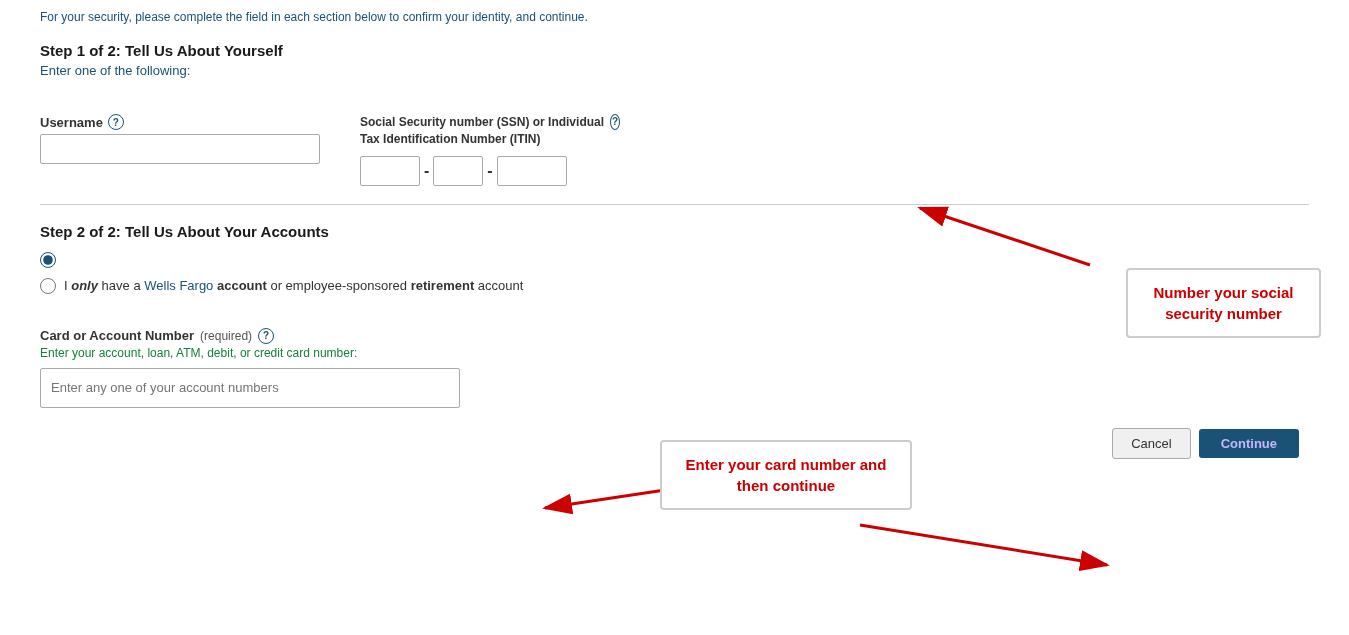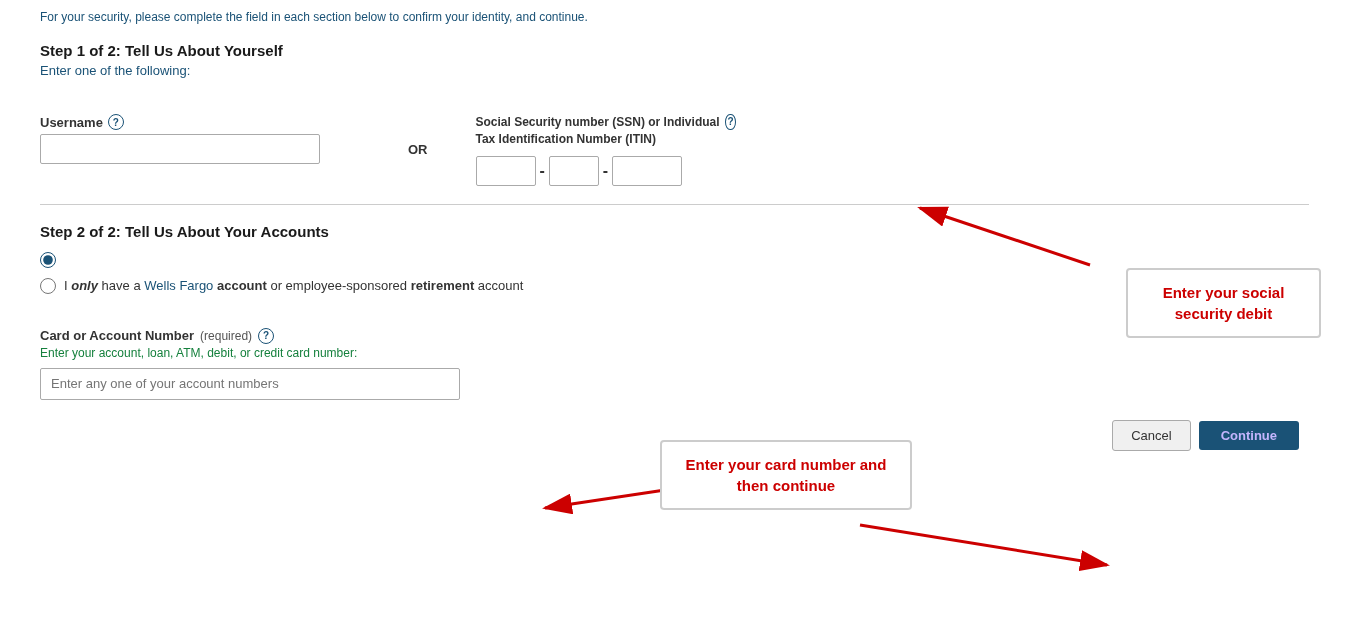--- a/index.html
+++ b/index.html
@@ -32,21 +32,21 @@
       margin-bottom: 4px;
     }
     .step-subtitle {
       font-size: 13px;
       color: #1a5276;
       margin-bottom: 16px;
     }
     .step1-row {
       display: flex;
       align-items: flex-start;
-      gap: 8px;
+      gap: 0;
       margin-bottom: 18px;
       margin-top: 36px;
     }
     .username-col {
       display: flex;
       flex-direction: column;
       min-width: 320px;
     }
     .field-label {
       font-size: 13px;
@@ -197,21 +197,21 @@
       color: #555;
     }
     .card-sublabel {
       font-size: 12px;
       color: #15803d;
       margin-bottom: 8px;
     }
     .card-input {
       border: 1.5px solid #aaa;
       border-radius: 2px;
-      height: 32px;
+      height: 40px;
       width: 420px;
       padding: 4px 10px;
       font-size: 13px;
       color: #888;
       outline: none;
     }
     .button-row {
       display: flex;
       justify-content: flex-end;
       align-items: center;
@@ -274,21 +274,20 @@
     <div class="step1-row">
 
       <div class="username-col">
         <div class="field-label">
           <span>Username</span>
           <span class="help-icon">?</span>
         </div>
         <input class="text-input" type="text" style="">
       </div>
 
-      <div class="or-divider">OR</div>
 
       <div class="ssn-col">
         <div class="ssn-label">
           <span>Social Security number (SSN) or Individual Tax Identification Number (ITIN)</span>
           <span class="help-icon">?</span>
         </div>
         <div class="ssn-inputs">
           <input class="ssn-input-1" type="text" maxlength="3" style="">
           <span class="ssn-dash">-</span>
           <input class="ssn-input-2" type="text" maxlength="2" style="">
@@ -340,20 +339,20 @@
     </defs>
 
     <line x1="1090" y1="265" x2="920" y2="208" stroke="#cc0000" stroke-width="3" marker-end="url(#arrowhead-red)"></line>
 
     <line x1="665" y1="490" x2="545" y2="508" stroke="#cc0000" stroke-width="3" marker-end="url(#arrowhead-red)"></line>
 
     <line x1="860" y1="525" x2="1107" y2="565" stroke="#cc0000" stroke-width="3" marker-end="url(#arrowhead-red)"></line>
   </svg>
 
   <div style="position:absolute; top:268px; right:28px; width:195px;">
-    <div class="callout-box">Enter your social security debit</div>
+    <div class="callout-box">Number your social security number</div>
   </div>
 
   <div style="position:absolute; top:440px; left:660px; width:252px;">
     <div class="callout-box">Enter your card number and then continue</div>
   </div>
 
 </div>
 
 </body></html>

